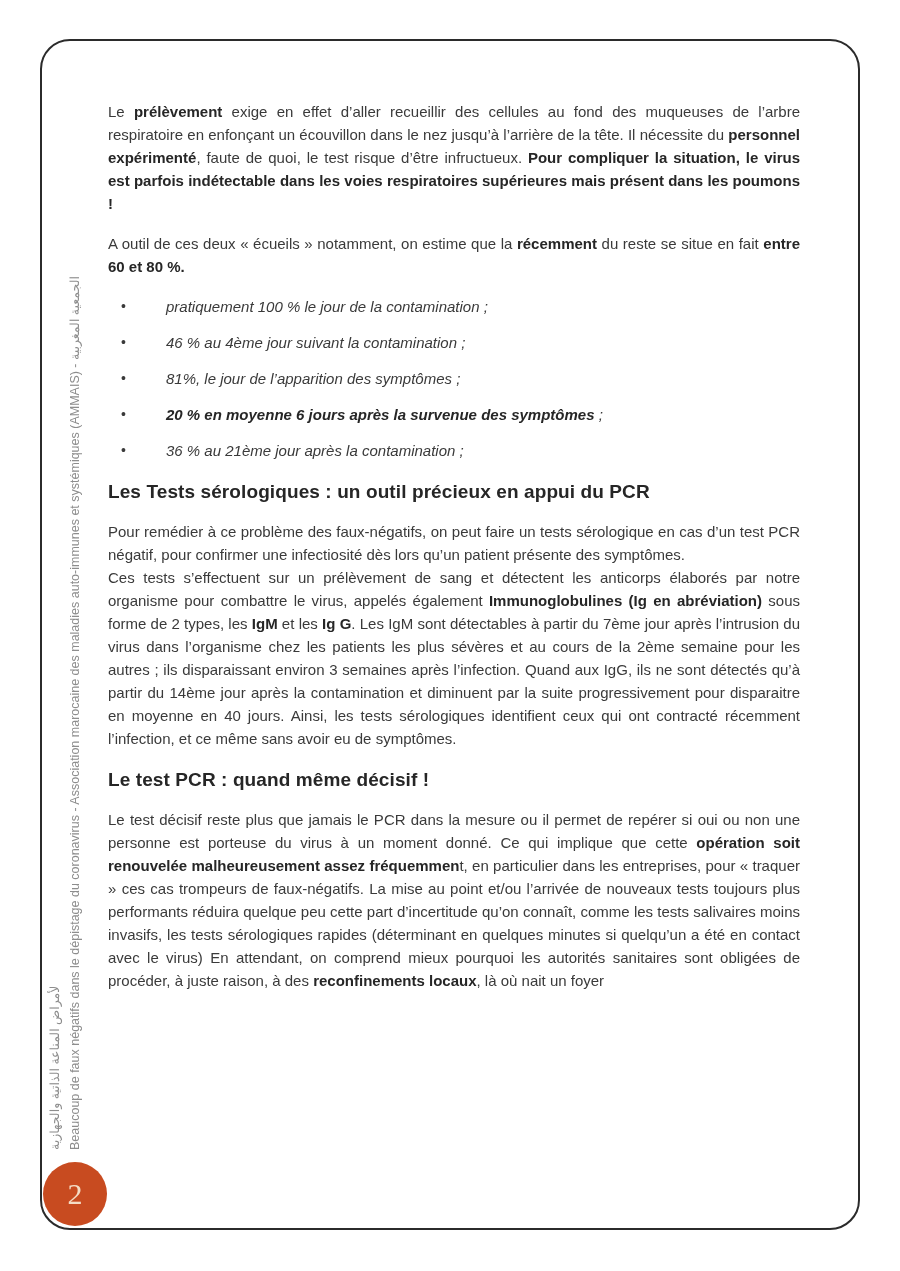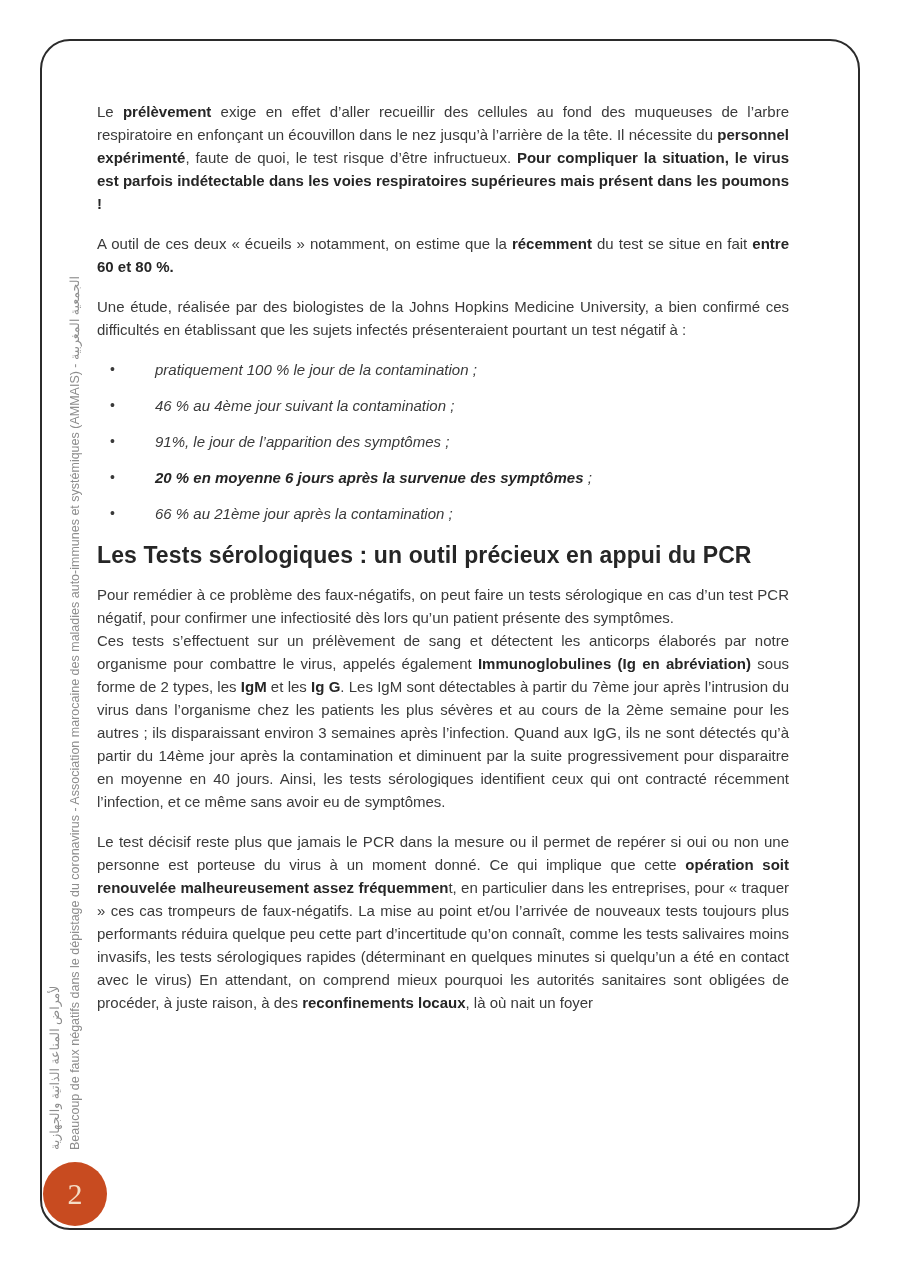--- a/index.html
+++ b/index.html
@@ -26,32 +26,32 @@
     transform-origin: 0 0;
     color: #8d8d8d;
     font-size: 12.5px;
     line-height: 20px;
     direction: ltr;
     text-align: left;
   }
   .sidebar-vertical .sb-line { white-space: nowrap; height: 20px; }
   .content-area {
     position: absolute;
-    left: 97px; top: 100px;
+    left: 108px; top: 100px;
     width: 692px;
     color: #3a3a3a;
     font-size: 15px;
     line-height: 23px;
     text-align: justify;
   }
   .content-area p { margin: 0 0 17px 0; }
   .content-area .b, .content-area h2 { color: #262626; }
   .b { font-weight: bold; }
   h2.section-heading {
-    font-size: 23px;
+    font-size: 19px;
     line-height: 26px;
     font-weight: bold;
     margin: 14px 0 15px 0;
     text-align: left;
     letter-spacing: 0.1px;
   }
   .bullet-list { margin: 2px 0 0 0; }
   .bullet-item { display: flex; margin-bottom: 13px; text-align: left; }
   .bullet-item:last-child { margin-bottom: 17px; }
   .bullet-dot {
@@ -81,44 +81,44 @@
 
 <div class="page-frame"></div>
 
 <div class="sidebar-vertical">
   <div class="sb-line">لأمراض المناعة الذاتية والجهازية</div>
   <div class="sb-line">Beaucoup de faux négatifs dans le dépistage du coronavirus - Association marocaine des maladies auto-immunes et systémiques (AMMAIS) - الجمعية المغربية</div>
 </div>
 
 <div class="content-area">
     <p><span>Le </span><span class="b">prélèvement</span><span> exige en effet d’aller recueillir des cellules au fond des muqueuses de l’arbre respiratoire en enfonçant un écouvillon dans le nez jusqu’à l’arrière de la tête. Il nécessite du </span><span class="b">personnel expérimenté</span><span>, faute de quoi, le test risque d’être infructueux. </span><span class="b">Pour compliquer la situation, le virus est parfois indétectable dans les voies respiratoires supérieures mais présent dans les poumons !</span></p>
-    <p><span>A outil de ces deux « écueils » notamment, on estime que la </span><span class="b">récemment</span><span> du test se situe en fait </span><span class="b">entre 60 et 80 %.</span></p>
-    <p><span>Une étude, réalisée par des biologistes de la Johns Hopkins Medicine University, a bien confirmé ces difficultés en établissant que les sujets infectés présenteraient pourtant un test négatif à :</span></p>
+    <p><span>A outil de ces deux « écueils » notamment, on estime que la </span><span class="b">récemment</span><span> du reste se situe en fait </span><span class="b">entre 60 et 80 %.</span></p>
     <div class="bullet-list">
       <div class="bullet-item">
         <span class="bullet-dot">•</span>
         <div class="bullet-text"><span>pratiquement 100 % le jour de la contamination ;</span></div>
       </div>
       <div class="bullet-item">
         <span class="bullet-dot">•</span>
         <div class="bullet-text"><span>46 % au 4ème jour suivant la contamination ;</span></div>
       </div>
       <div class="bullet-item">
         <span class="bullet-dot">•</span>
-        <div class="bullet-text"><span>91%, le jour de l’apparition des symptômes ;</span></div>
+        <div class="bullet-text"><span>81%, le jour de l’apparition des symptômes ;</span></div>
       </div>
       <div class="bullet-item">
         <span class="bullet-dot">•</span>
         <div class="bullet-text"><span class="b">20 % en moyenne 6 jours après la survenue des symptômes</span><span> ;</span></div>
       </div>
       <div class="bullet-item">
         <span class="bullet-dot">•</span>
-        <div class="bullet-text"><span>66 % au 21ème jour après la contamination ;</span></div>
+        <div class="bullet-text"><span>36 % au 21ème jour après la contamination ;</span></div>
       </div>
     </div>
     <h2 class="section-heading"><span>Les Tests sérologiques : un outil précieux en appui du PCR</span></h2>
     <p><span>Pour remédier à ce problème des faux-négatifs, on peut faire un tests sérologique en cas d’un test PCR négatif, pour confirmer une infectiosité dès lors qu’un patient présente des symptômes.</span><br><span>Ces tests s’effectuent sur un prélèvement de sang et détectent les anticorps élaborés par notre organisme pour combattre le virus, appelés également </span><span class="b">Immunoglobulines (Ig en abréviation)</span><span> sous forme de 2 types, les </span><span class="b">IgM</span><span> et les </span><span class="b">Ig G</span><span>. Les IgM sont détectables à partir du 7ème jour après l’intrusion du virus dans l’organisme chez les patients les plus sévères et au cours de la 2ème semaine pour les autres ; ils disparaissant environ 3 semaines après l’infection. Quand aux IgG, ils ne sont détectés qu’à partir du 14ème jour après la contamination et diminuent par la suite progressivement pour disparaitre en moyenne en 40 jours. Ainsi, les tests sérologiques identifient ceux qui ont contracté récemment l’infection, et ce même sans avoir eu de symptômes.</span></p>
+    <h2 class="section-heading"><span>Le test PCR : quand même décisif !</span></h2>
     <p><span>Le test décisif reste plus que jamais le PCR dans la mesure ou il permet de repérer si oui ou non une personne est porteuse du virus à un moment donné. Ce qui implique que cette </span><span class="b">opération soit renouvelée malheureusement assez fréquemmen</span><span>t, en particulier dans les entreprises, pour « traquer » ces cas trompeurs de faux-négatifs. La mise au point et/ou l’arrivée de nouveaux tests toujours plus performants réduira quelque peu cette part d’incertitude qu’on connaît, comme les tests salivaires moins invasifs, les tests sérologiques rapides (déterminant en quelques minutes si quelqu’un a été en contact avec le virus) En attendant, on comprend mieux pourquoi les autorités sanitaires sont obligées de procéder, à juste raison, à des </span><span class="b">reconfinements locaux</span><span>, là où nait un foyer</span></p>
   </div>
 
 <div class="page-badge">
   <span>2</span>
 </div>
 
 </body></html>

